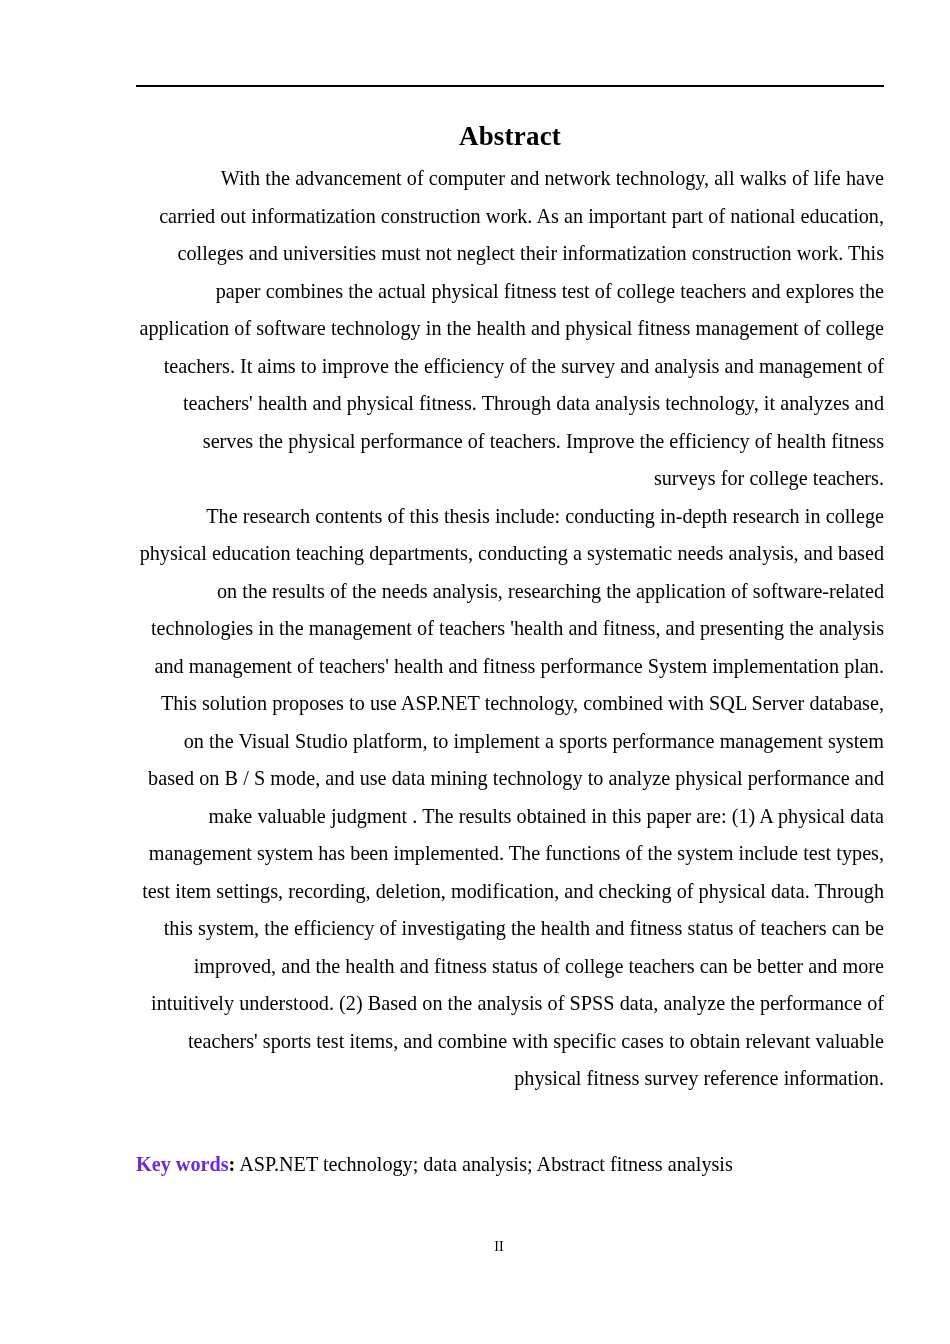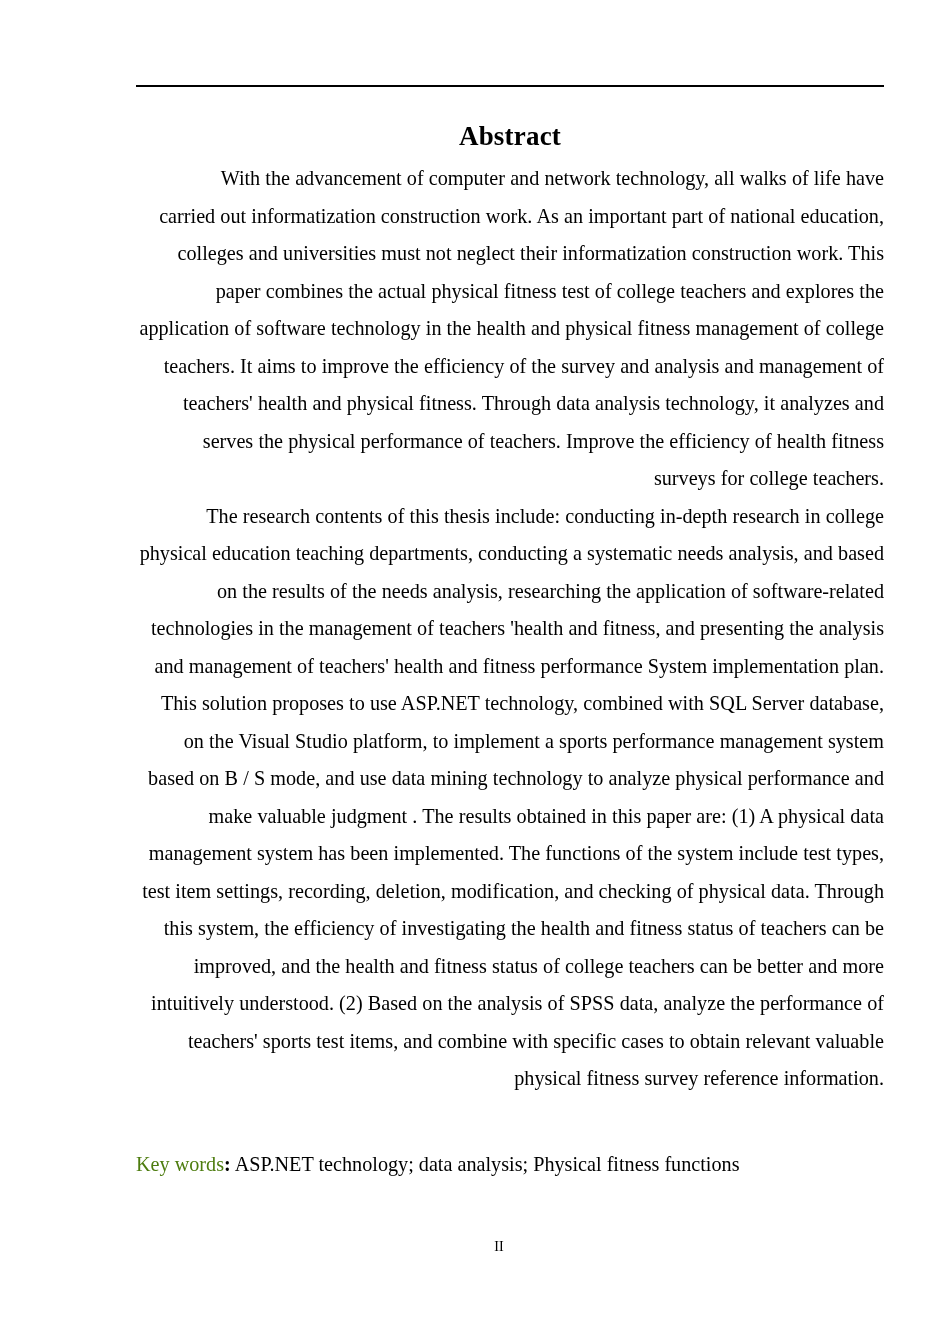--- a/index.html
+++ b/index.html
@@ -67,22 +67,22 @@
 
   
   .keywords-line {
     margin: 0;
     padding-top: 48px;
     font-size: 20.2px;
     line-height: 37.5px;
     text-indent: 0;
   }
   .kw-label {
-    font-weight: normal;
-    color: #4d7c0f;
+    font-weight: bold;
+    color: #6d28d9;
   }
   .kw-colon {
     font-weight: bold;
     color: #000000;
   }
   .kw-value {
     color: #000000;
   }
 
   
@@ -106,20 +106,20 @@
 
   <h1 class="doc-title">Abstract</h1>
 
   <div class="body-block">
 
     <p class="para">With the advancement of computer and network technology, all walks of life have carried out informatization construction work. As an important part of national education, colleges and universities must not neglect their informatization construction work. This paper combines the actual physical fitness test of college teachers and explores the application of software technology in the health and physical fitness management of college teachers. It aims to improve the efficiency of the survey and analysis and management of teachers' health and physical fitness. Through data analysis technology, it analyzes and serves the physical performance of teachers. Improve the efficiency of health fitness surveys for college teachers.</p>
 
     <p class="para">The research contents of this thesis include: conducting in-depth research in college physical education teaching departments, conducting a systematic needs analysis, and based on the results of the needs analysis, researching the application of software-related technologies in the management of teachers 'health and fitness, and presenting the analysis and management of teachers' health and fitness performance System implementation plan. This solution proposes to use ASP.NET technology, combined with SQL Server database, on the Visual Studio platform, to implement a sports performance management system based on B / S mode, and use data mining technology to analyze physical performance and make valuable judgment . The results obtained in this paper are: (1) A physical data management system has been implemented. The functions of the system include test types, test item settings, recording, deletion, modification, and checking of physical data. Through this system, the efficiency of investigating the health and fitness status of teachers can be improved, and the health and fitness status of college teachers can be better and more intuitively understood. (2) Based on the analysis of SPSS data, analyze the performance of teachers' sports test items, and combine with specific cases to obtain relevant valuable physical fitness survey reference information.</p>
 
     <p class="keywords-line">
-      <span class="kw-label">Key words</span><span class="kw-colon">:</span><span class="kw-value"> ASP.NET technology; data analysis; Physical fitness functions</span>
+      <span class="kw-label">Key words</span><span class="kw-colon">:</span><span class="kw-value"> ASP.NET technology; data analysis; Abstract fitness analysis</span>
     </p>
 
   </div>
 
   <div class="footer">II</div>
 
 </div>
 
 </body></html>

